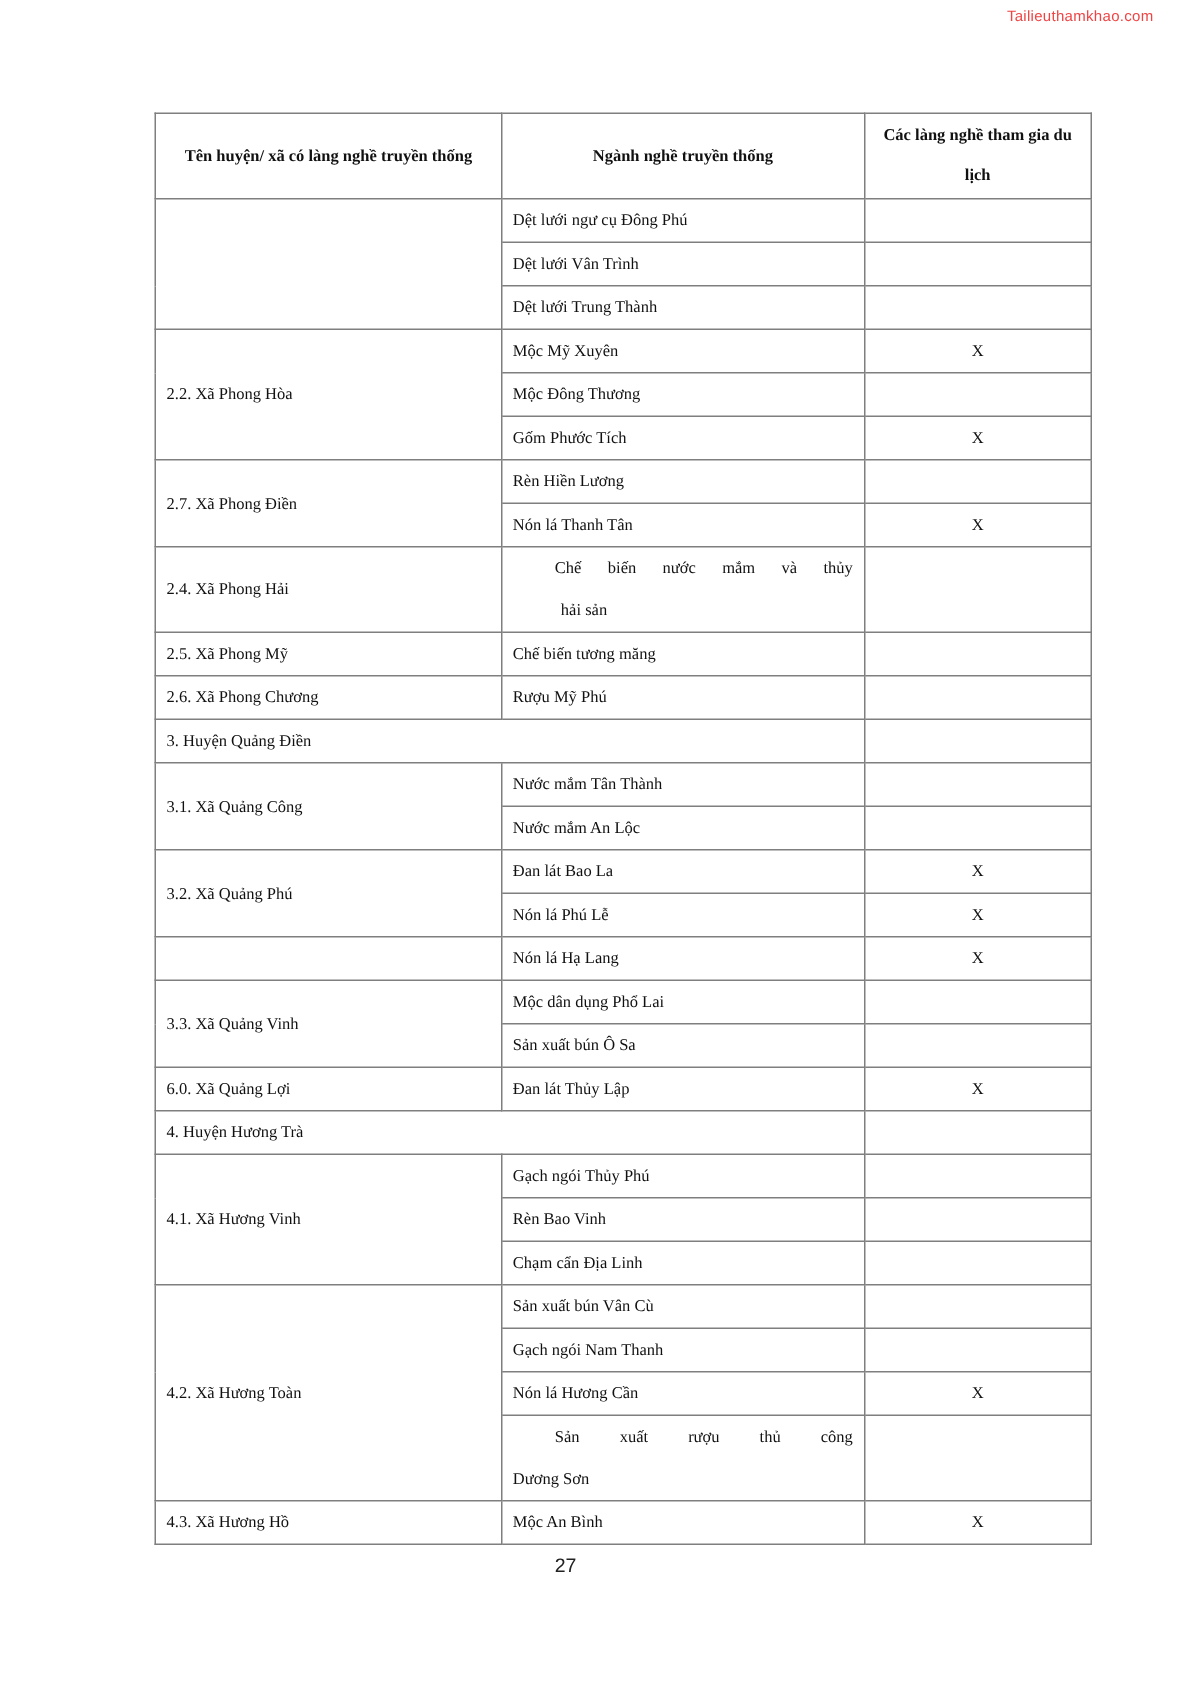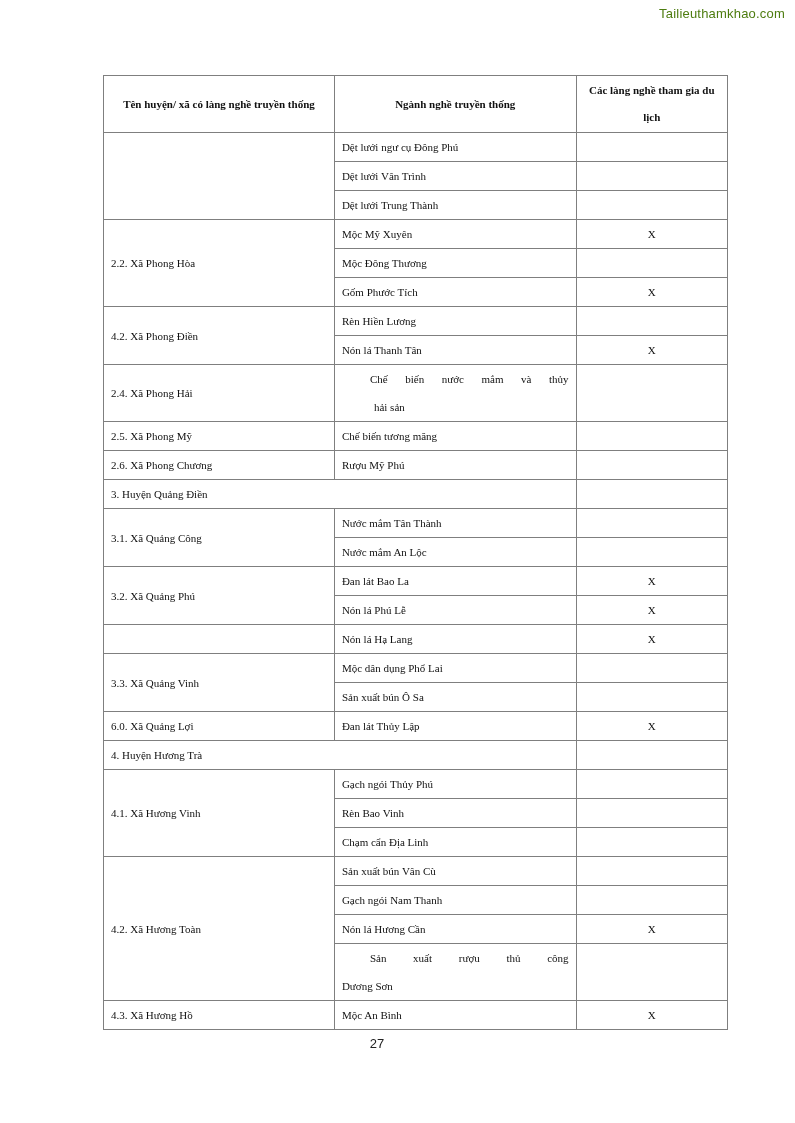--- a/index.html
+++ b/index.html
@@ -1,19 +1,19 @@
 <!DOCTYPE html>
 <html><head>
 <meta charset="utf-8">
 <style>
   html, body { margin:0; padding:0; background:#ffffff; }
   body { width:795px; height:1123px; position:relative; overflow:hidden;
          font-family:"Liberation Serif", "DejaVu Serif", serif; color:#111; }
-  .watermark { position:absolute; top:6px; right:10px; font-family:"Liberation Sans", sans-serif;
-               font-size:13px; color:#4d7c0f; letter-spacing:0.2px; }
+  .watermark { position:absolute; top:6px; right:26px; font-family:"Liberation Sans", sans-serif;
+               font-size:10px; color:#ef4444; letter-spacing:0.2px; }
   table.craft { position:absolute; left:103px; top:75px; width:625px; border-collapse:collapse;
                 table-layout:fixed; font-size:11px; }
   table.craft td, table.craft th { border:1px solid #7f7f7f; padding:0 7px; vertical-align:middle;
                                    line-height:28px; height:27.5px; }
   table.craft th { font-weight:bold; text-align:center; line-height:27px; padding:1px 4px; }
   .col1 { width:215px; }
   .col2 { width:225px; }
   .col3 { width:141px; }
   td.mark { text-align:center; }
   .just-line { text-align:justify; text-align-last:justify; display:block;margin-left:28px; }
@@ -62,21 +62,21 @@
     <tr>
       <td>Mộc Đông Thương</td>
       <td class="mark"></td>
     </tr>
     <tr>
       <td>Gốm Phước Tích</td>
       <td class="mark">X</td>
     </tr>
 
     <tr>
-      <td rowspan="2">4.2. Xã Phong Điền</td>
+      <td rowspan="2">2.7. Xã Phong Điền</td>
       <td>Rèn Hiền Lương</td>
       <td class="mark"></td>
     </tr>
     <tr>
       <td>Nón lá Thanh Tân</td>
       <td class="mark">X</td>
     </tr>
 
     <tr style="height:57px;">
       <td>2.4. Xã Phong Hải</td>

